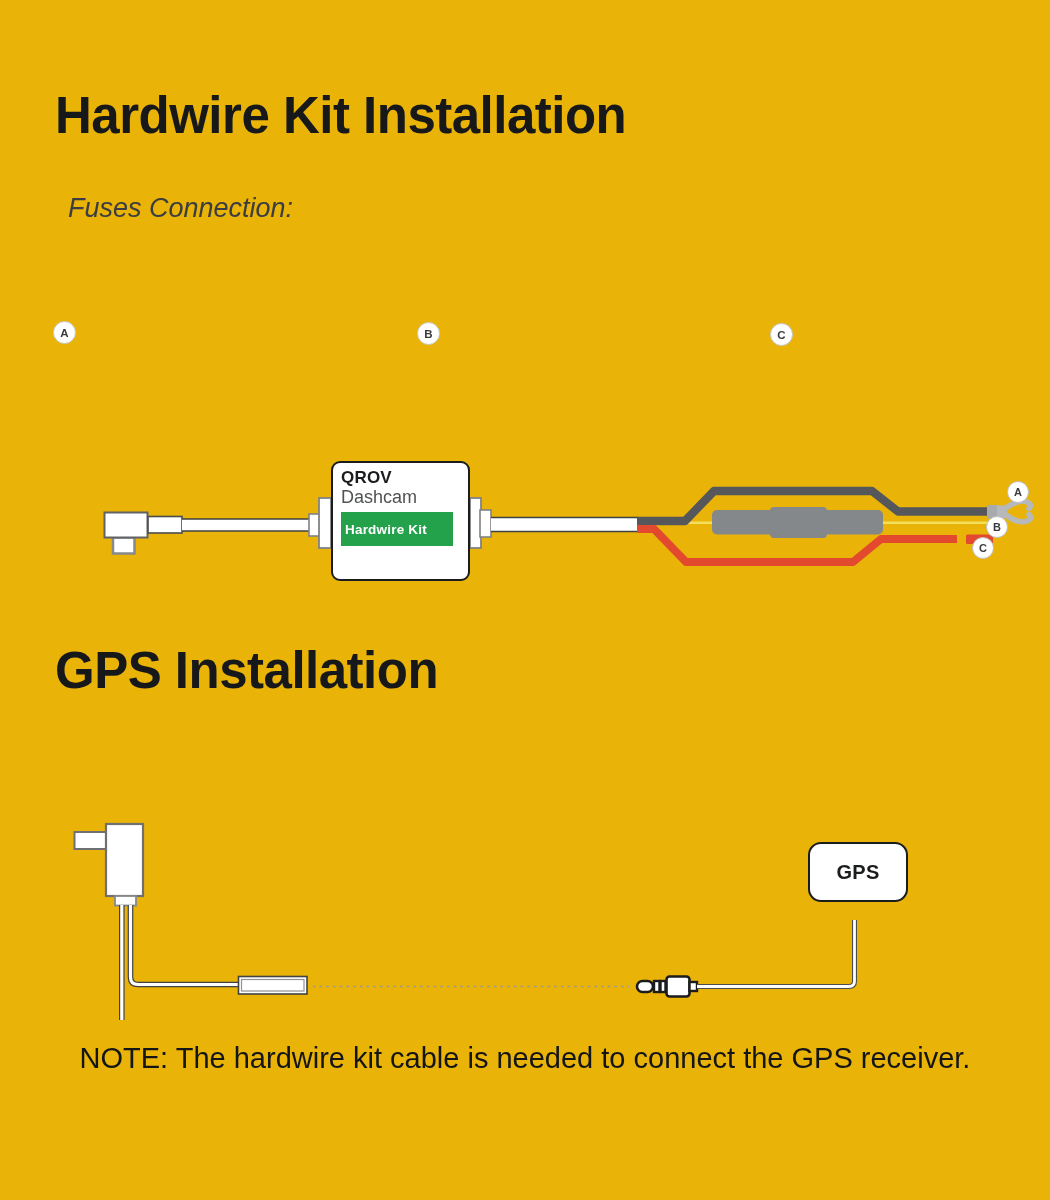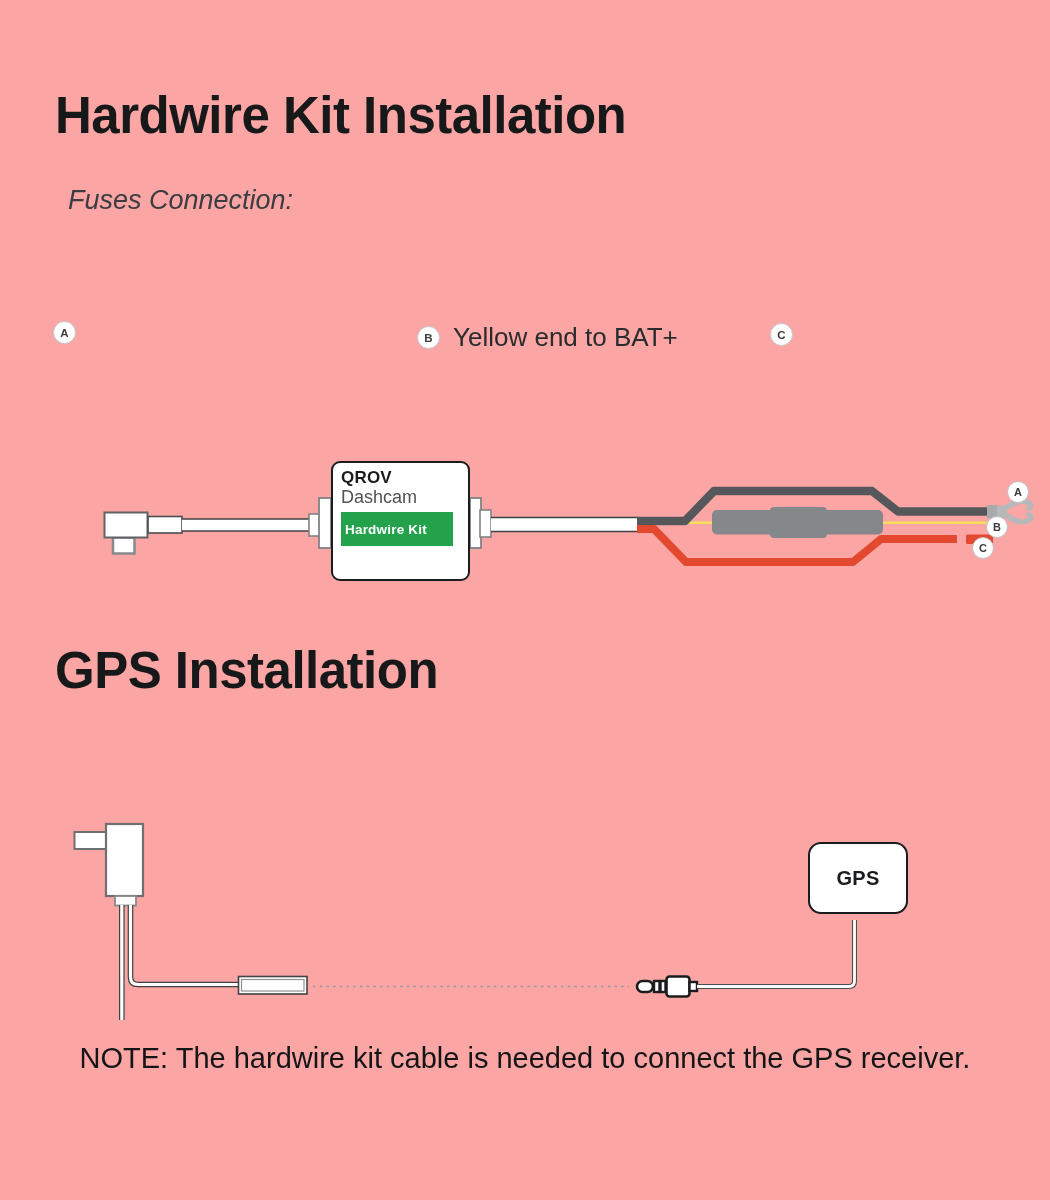--- a/index.html
+++ b/index.html
@@ -1,17 +1,17 @@
 <!DOCTYPE html>
 <html><head>
 <meta charset="utf-8">
 <style>
   html,body{margin:0;padding:0;background:#fff;}
   #page{
-    position:relative;width:1050px;height:1200px;background:#fca5a5;
+    position:relative;width:1050px;height:1200px;background:#eab308;
     font-family:"Liberation Sans","DejaVu Sans",sans-serif;overflow:hidden;
   }
   .abs{position:absolute;}
   .h1{
     font-size:51px;font-weight:700;color:#17181a;letter-spacing:-0.5px;white-space:nowrap;
   }
   .subtitle{
     font-size:27px;font-style:italic;font-weight:500;color:#3b3d40;white-space:nowrap;
   }
   .legend-item{display:flex;align-items:center;gap:13px;}
@@ -32,46 +32,45 @@
     padding:6px 0 0 8px;
   }
   .kit-brand{font-size:17px;font-weight:700;color:#1b1c1e;letter-spacing:0.2px;line-height:1.08;}
   .kit-product{font-size:18px;color:#505254;line-height:1.15;margin-bottom:4px;}
   .kit-badge{
     width:112px;height:34px;background:#23a24b;color:#fff;font-size:13.5px;font-weight:700;
     display:flex;align-items:center;padding-left:4px;box-sizing:border-box;letter-spacing:0.2px;
     white-space:nowrap;
   }
   .gps-box{
-    position:absolute;left:808px;top:842px;width:100px;height:72px;background:#fff;
+    position:absolute;left:808px;top:842px;width:100px;height:60px;background:#fff;
     border:2.6px solid #1b1c1e;border-radius:13px;box-sizing:border-box;
     display:flex;align-items:center;justify-content:center;
     font-size:20px;font-weight:700;color:#1b1c1e;letter-spacing:0.3px;
   }
   .note{
     position:absolute;left:0;top:1042px;width:1050px;text-align:center;
     font-size:29px;color:#141517;white-space:nowrap;
   }
   svg{position:absolute;left:0;display:block;}
 </style>
 </head>
 <body>
 
 <div id="page">
 
   <div class="abs h1" style="left:55px;top:86px;">Hardwire Kit Installation</div>
 
-  <div class="abs subtitle" style="left:68px;top:185px;">Fuses Connection:</div>
+  <div class="abs subtitle" style="left:68px;top:193px;">Fuses Connection:</div>
 
   <div class="abs legend-item" style="left:53px;top:321px;">
     <div class="tag-circle">A</div>
   </div>
   <div class="abs legend-item" style="left:417px;top:322px;">
     <div class="tag-circle">B</div>
-    <div class="legend-label">Yellow end to BAT+</div>
   </div>
   <div class="abs legend-item" style="left:770px;top:323px;">
     <div class="tag-circle">C</div>
   </div>
 
   <svg style="top:450px;" width="1050" height="160" viewBox="0 0 1050 160">
 
     <g>
       <rect x="113" y="87.5" width="21.5" height="16" fill="#fff" stroke="#87898c" stroke-width="2.5"></rect>
       <rect x="104.5" y="62.5" width="43" height="25" fill="#fff" stroke="#606265" stroke-width="2"></rect>

